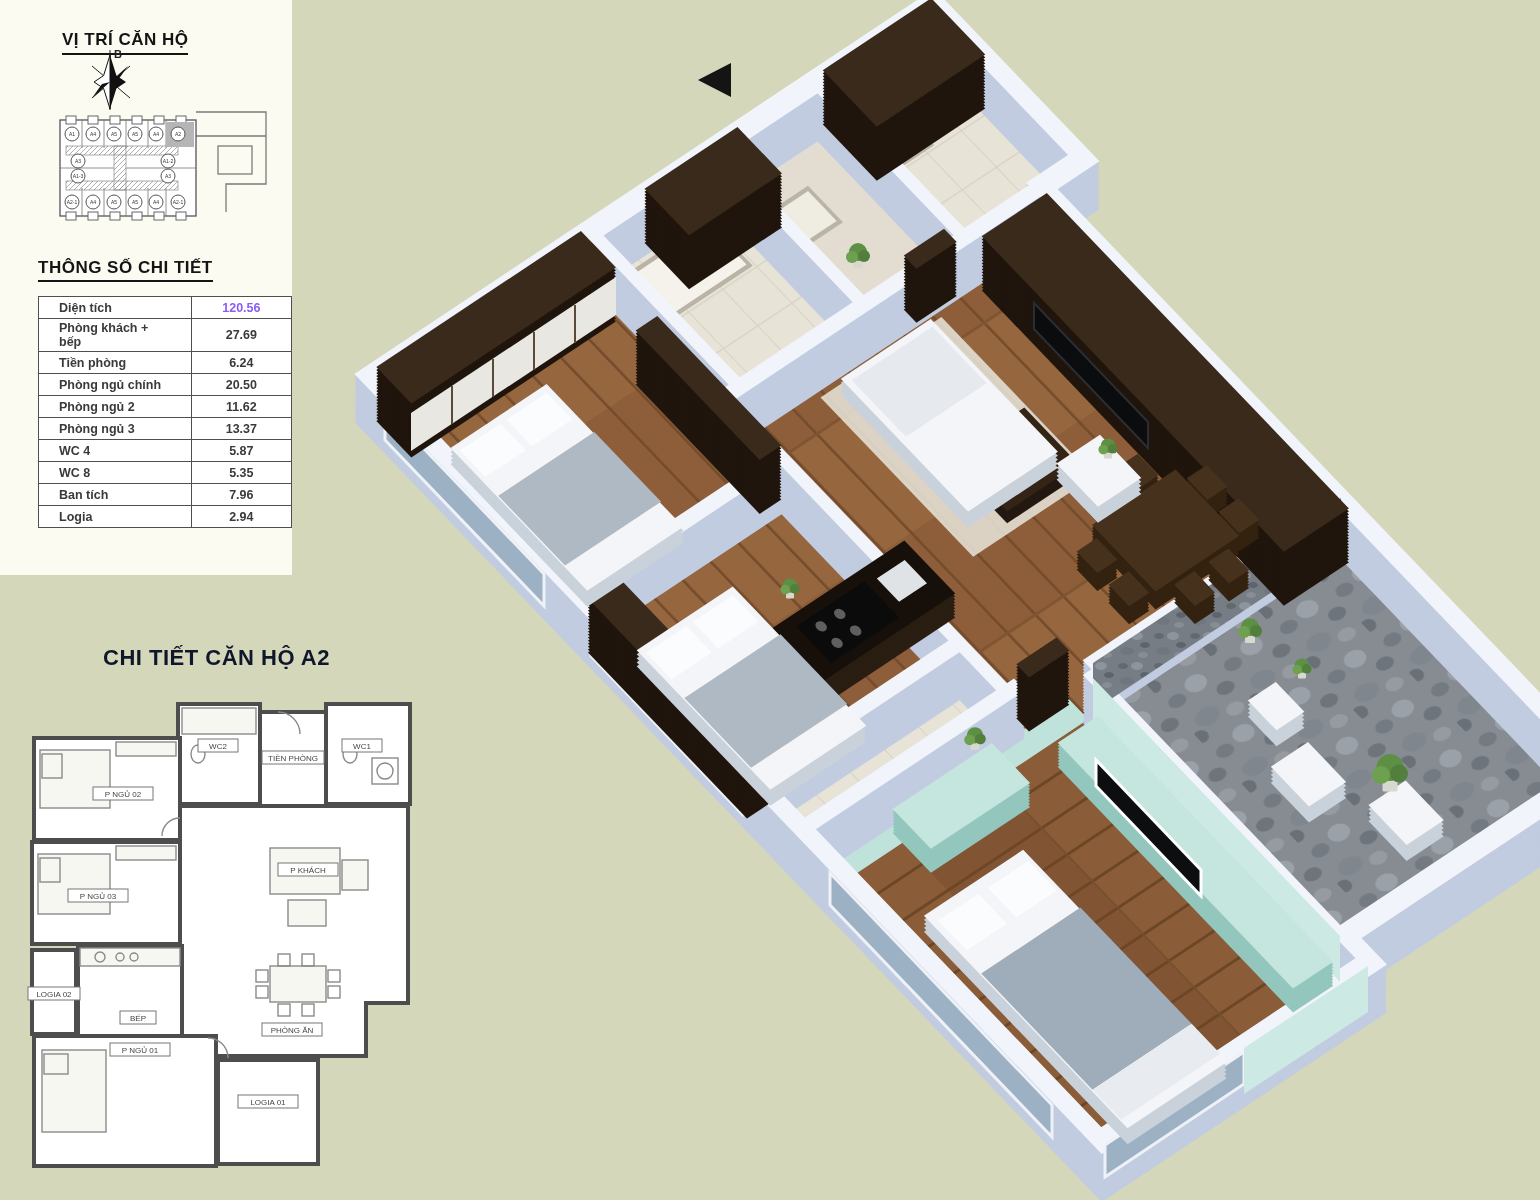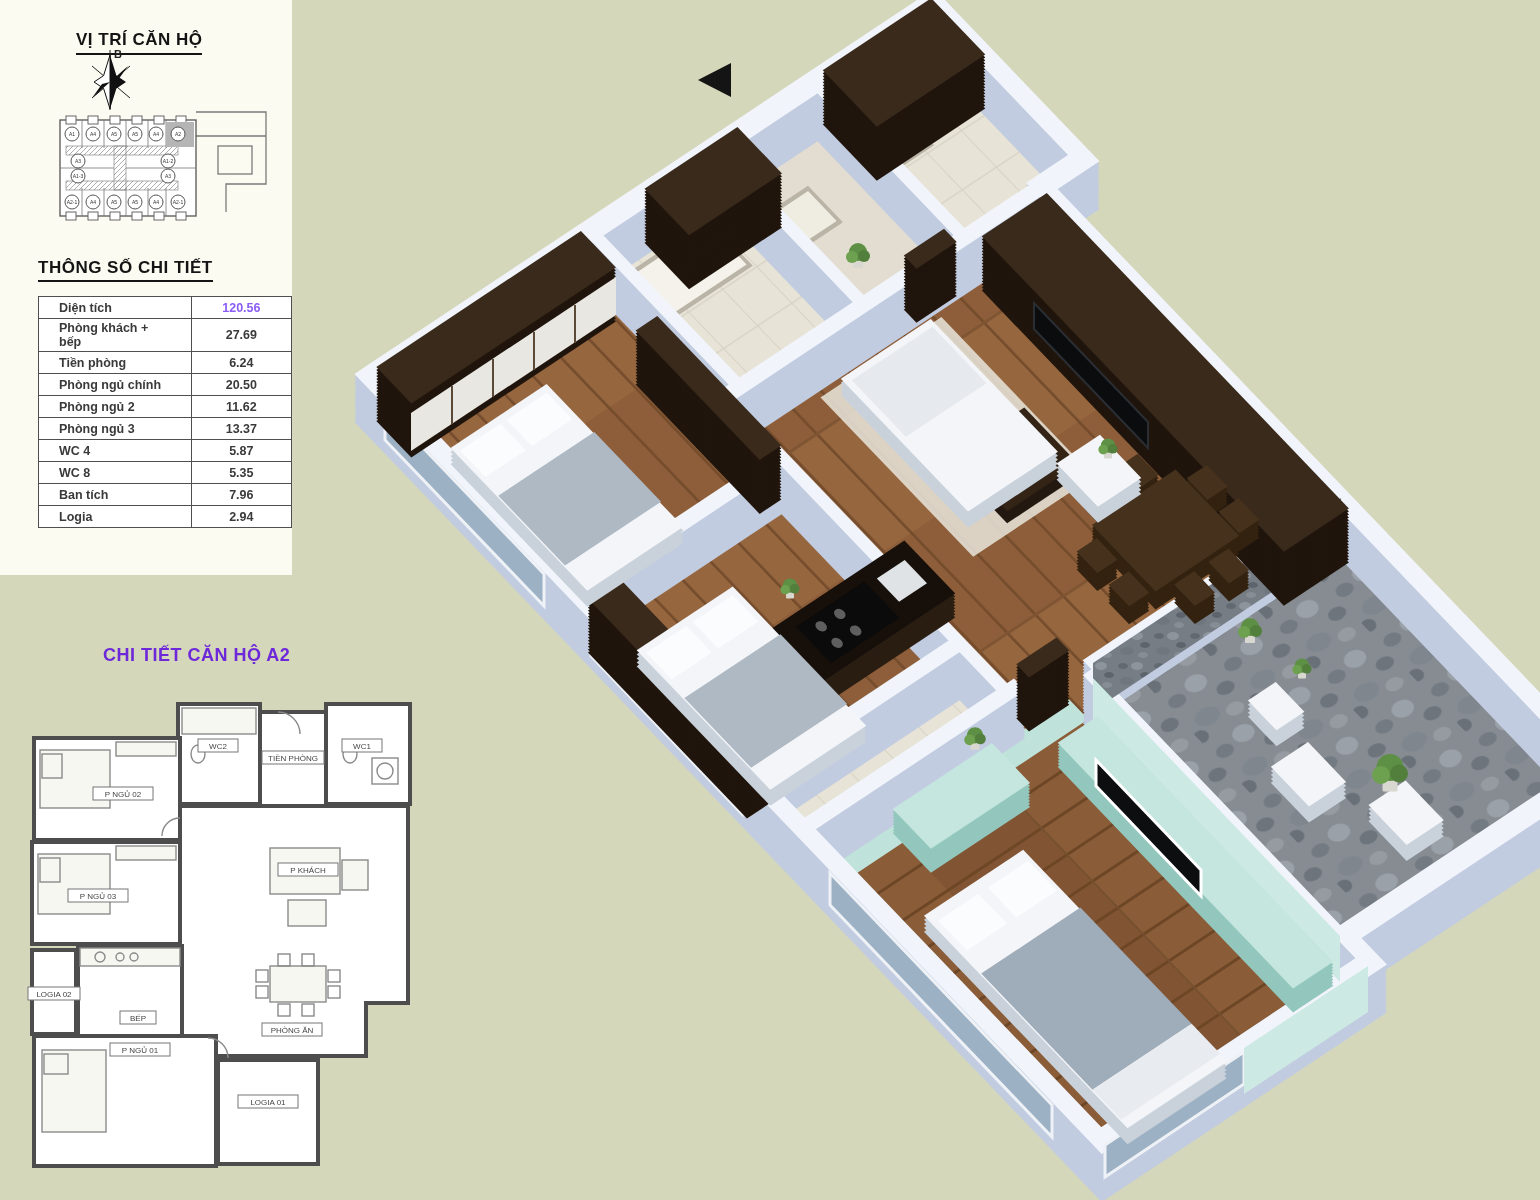--- a/index.html
+++ b/index.html
@@ -1,35 +1,35 @@
 <!DOCTYPE html>
 <html><head>
 <meta charset="utf-8">
 <style>
   html,body{margin:0;padding:0;}
   body{font-family:"Liberation Sans","DejaVu Sans",sans-serif;}
   .stage{position:relative;width:1540px;height:1200px;background:#d5d7ba;overflow:hidden;}
 
   
   .white-panel{position:absolute;left:0;top:0;width:292px;height:575px;background:#fbfbf2;}
-  .loc-title{position:absolute;left:76px;top:30px;font-size:17px;font-weight:bold;color:#141414;
+  .loc-title{position:absolute;left:62px;top:30px;font-size:17px;font-weight:bold;color:#141414;
              letter-spacing:.5px;border-bottom:2.5px solid #141414;padding-bottom:3px;}
   .site-svg{position:absolute;left:48px;top:46px;}
 
   .specs-title{position:absolute;left:38px;top:258px;font-size:17px;font-weight:bold;color:#141414;
                letter-spacing:.5px;border-bottom:2.5px solid #141414;padding-bottom:2px;}
   .specs-table{position:absolute;left:38px;top:296px;border-collapse:collapse;background:#fff;}
   .specs-table td{border:1.6px solid #4f4f4f;font-size:12.5px;font-weight:bold;color:#3a3a3a;
                   padding:2px 20px;height:17px;}
   .specs-table td.lab{width:128px;text-align:left;}
   .specs-table td.val{width:64px;text-align:center;}
   .specs-table tr.hot td.val{color:#8b5cf6;}
 
   
-  .detail-title{position:absolute;left:103px;top:645px;font-size:18px;font-weight:bold;color:#6d28d9;letter-spacing:.5px;}
+  .detail-title{position:absolute;left:103px;top:645px;font-size:22px;font-weight:bold;color:#0f172a;letter-spacing:.5px;}
   .plan2d-svg{position:absolute;left:20px;top:698px;}
   .r2d{fill:#ffffff;stroke:#4d4d4d;stroke-width:4;}
   .f2d{fill:#f7f7f2;stroke:#8a8a8a;stroke-width:1.4;}
   .f2dn{fill:none;stroke:#8a8a8a;stroke-width:1.4;}
   .lbl2d rect{fill:#ffffff;stroke:#777;stroke-width:1;}
   .lbl2d text{font-size:8px;fill:#444;text-anchor:middle;font-family:"Liberation Sans",sans-serif;}
 
   
   .bmass{fill:#ffffff;stroke:#555;stroke-width:1.3;}
   .tooth{fill:#ffffff;stroke:#666;stroke-width:1;}

